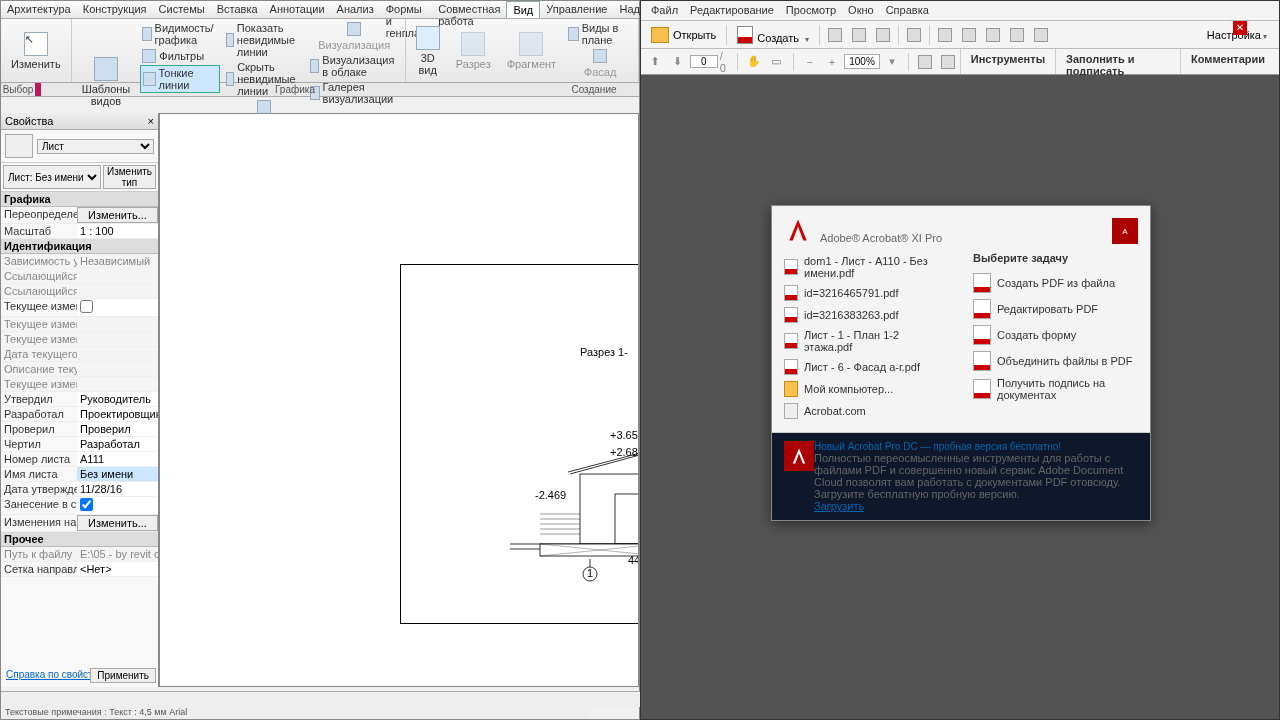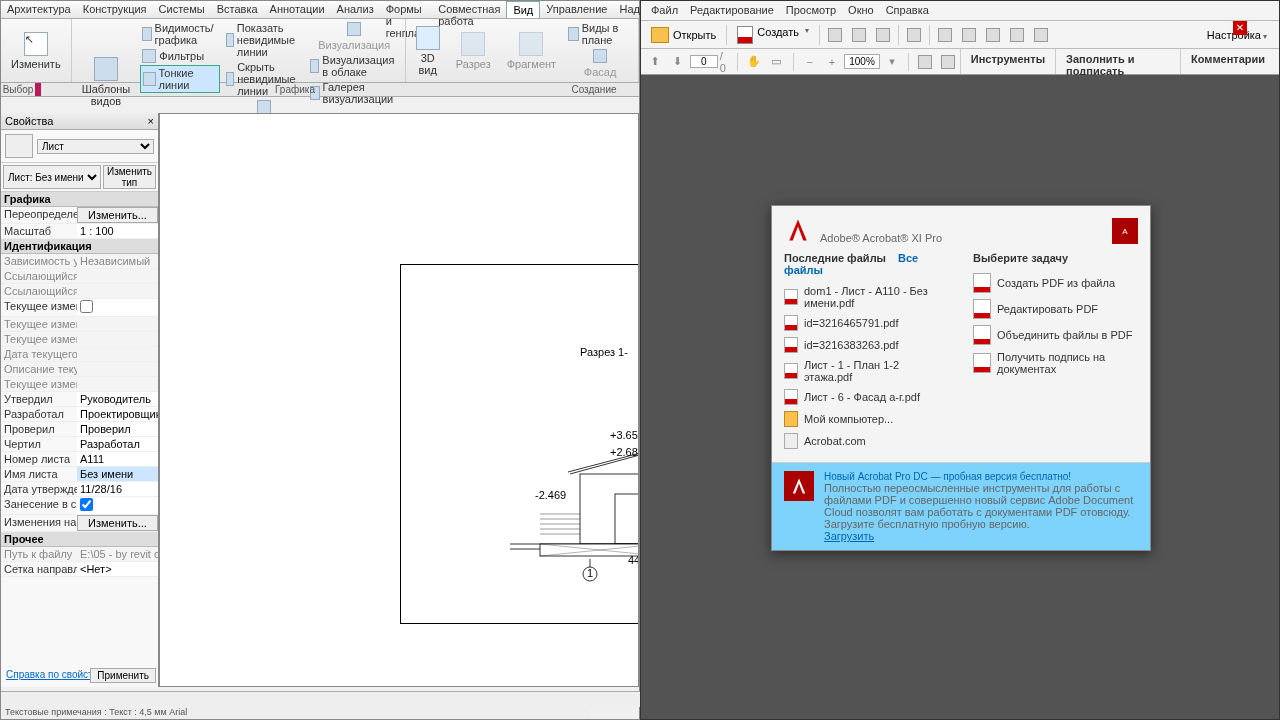--- a/index.html
+++ b/index.html
@@ -48,21 +48,21 @@
 .statusbar2{position:absolute;left:0;bottom:0;width:588px;height:12px;background:#eee;font-size:9px;padding:0 4px;color:#555;}
 
 .acrobat{position:absolute;left:640px;top:0;width:640px;height:720px;background:#555;border:1px solid #333;}
 .ac-menu{background:#f4f4f4;height:20px;display:flex;gap:12px;padding:3px 10px;font-size:11px;border-bottom:1px solid #bbb;}
 .ac-menu span{color:#333;}
 .ac-toolbar{background:#f4f4f4;height:28px;display:flex;align-items:center;gap:2px;padding:0 4px;border-bottom:1px solid #bbb;}
 .ac-toolbar .tbtn{width:22px;height:22px;border:1px solid transparent;display:flex;align-items:center;justify-content:center;}
 .ac-toolbar .sep{width:1px;height:20px;background:#ccc;margin:0 2px;}
 .ac-toolbar .open{display:flex;align-items:center;gap:4px;padding:0 6px;}
 .ac-toolbar .open .folder{width:18px;height:16px;background:#f9c04d;border:1px solid #c08a1a;}
-.ac-toolbar .create{display:flex;align-items:flex-start;gap:4px;padding:0 6px;}
+.ac-toolbar .create{display:flex;align-items:flex-end;gap:4px;padding:0 6px;}
 .ac-toolbar .create .pdf{width:16px;height:18px;background:#fff;border:1px solid #888;position:relative;}
 .ac-toolbar .create .pdf::after{content:"";position:absolute;bottom:0;left:0;width:100%;height:6px;background:#c00;}
 .ac-toolbar .settings{margin-left:auto;padding:0 8px;}
 .ac-toolbar .dd::after{content:"▾";font-size:8px;margin-left:2px;color:#666;}
 .ac-toolbar2{background:#f4f4f4;height:26px;display:flex;align-items:center;gap:2px;padding:0 4px;border-bottom:1px solid #999;}
 .ac-toolbar2 .nav{width:22px;height:20px;display:flex;align-items:center;justify-content:center;color:#888;}
 .ac-toolbar2 input{width:28px;text-align:center;border:1px solid #aaa;font-size:10px;}
 .ac-toolbar2 .zoom{border:1px solid #aaa;padding:1px 4px;font-size:10px;background:#fff;}
 .ac-toolbar2 .pane-tabs{margin-left:auto;display:flex;height:100%;}
 .ac-toolbar2 .pane-tab{padding:4px 10px;border-left:1px solid #ccc;font-weight:bold;color:#333;}
@@ -78,21 +78,21 @@
 .ac-col h4{font-size:11px;font-weight:bold;color:#333;margin-bottom:6px;}
 .ac-col h4 .alt{color:#0066b3;margin-left:12px;}
 .ac-item{display:flex;align-items:center;gap:6px;padding:3px 0;font-size:10px;color:#333;}
 .ac-item .ico{width:14px;height:16px;background:#fff;border:1px solid #aaa;position:relative;flex-shrink:0;}
 .ac-item .ico::after{content:"";position:absolute;bottom:0;left:0;width:100%;height:5px;background:#c00;}
 .ac-item .ico.folder{background:#f9c04d;border-color:#c08a1a;}
 .ac-item .ico.folder::after{display:none;}
 .ac-item .ico.cloud{background:#eee;}
 .ac-item .ico.cloud::after{display:none;}
 .ac-task .ico{width:18px;height:20px;}
-.ac-promo{display:flex;gap:10px;padding:8px 12px;background:#7dd3fc;border-top:1px solid #ccc;}
+.ac-promo{display:flex;padding:8px 12px;background:#0f172a;border-top:1px solid #ccc;}
 .ac-promo .plogo{width:30px;height:30px;background:#a00;display:flex;align-items:center;justify-content:center;flex-shrink:0;}
 .ac-promo .plogo svg{width:20px;height:20px;}
 .ac-promo .ptxt{font-size:9px;color:#666;}
 .ac-promo .ptxt .pt{color:#0066b3;font-size:10px;}
 .ac-promo .ptxt a{color:#0066b3;text-decoration:underline;}
 .close-x{position:absolute;right:32px;top:20px;width:14px;height:14px;background:#c00;color:#fff;font-size:10px;text-align:center;line-height:14px;z-index:10;}
 .tiny-icon{width:14px;height:14px;background:#ddd;border:1px solid #999;}
 </style>
 </head>
 <body>
@@ -452,21 +452,20 @@
     <div class="ac-welcome">
       <div class="ac-wh">
         <div class="logo"><svg viewBox="0 0 32 32">
               <path d="M6 28 L16 4 L26 28 L22 28 L16 12 L10 28 Z" fill="#c00"></path>
             </svg></div>
         <div class="title">Adobe® Acrobat® XI Pro</div>
         <div class="sq">A</div>
       </div>
       <div class="ac-cols">
         <div class="ac-col">
-          <h4><span>Последние файлы</span><span class="alt">Все файлы</span></h4>
           <div id="recent-list">
               <div class="ac-item">
                 <div class="ico"></div>
                 <span>dom1 - Лист - A110 - Без имени.pdf</span>
               </div>
               <div class="ac-item">
                 <div class="ico"></div>
                 <span>id=3216465791.pdf</span>
               </div>
               <div class="ac-item">
@@ -494,20 +493,24 @@
         <div class="ac-col">
           <h4>Выберите задачу</h4>
           <div id="task-list">
               <div class="ac-item ac-task">
                 <div class="ico"></div>
                 <span>Создать PDF из файла</span>
               </div>
               <div class="ac-item ac-task">
                 <div class="ico"></div>
                 <span>Редактировать PDF</span>
+              </div>
+              <div class="ac-item ac-task">
+                <div class="ico"></div>
+                <span>Создать форму</span>
               </div>
               <div class="ac-item ac-task">
                 <div class="ico"></div>
                 <span>Объединить файлы в PDF</span>
               </div>
               <div class="ac-item ac-task">
                 <div class="ico"></div>
                 <span>Получить подпись на документах</span>
               </div>
             </div>

